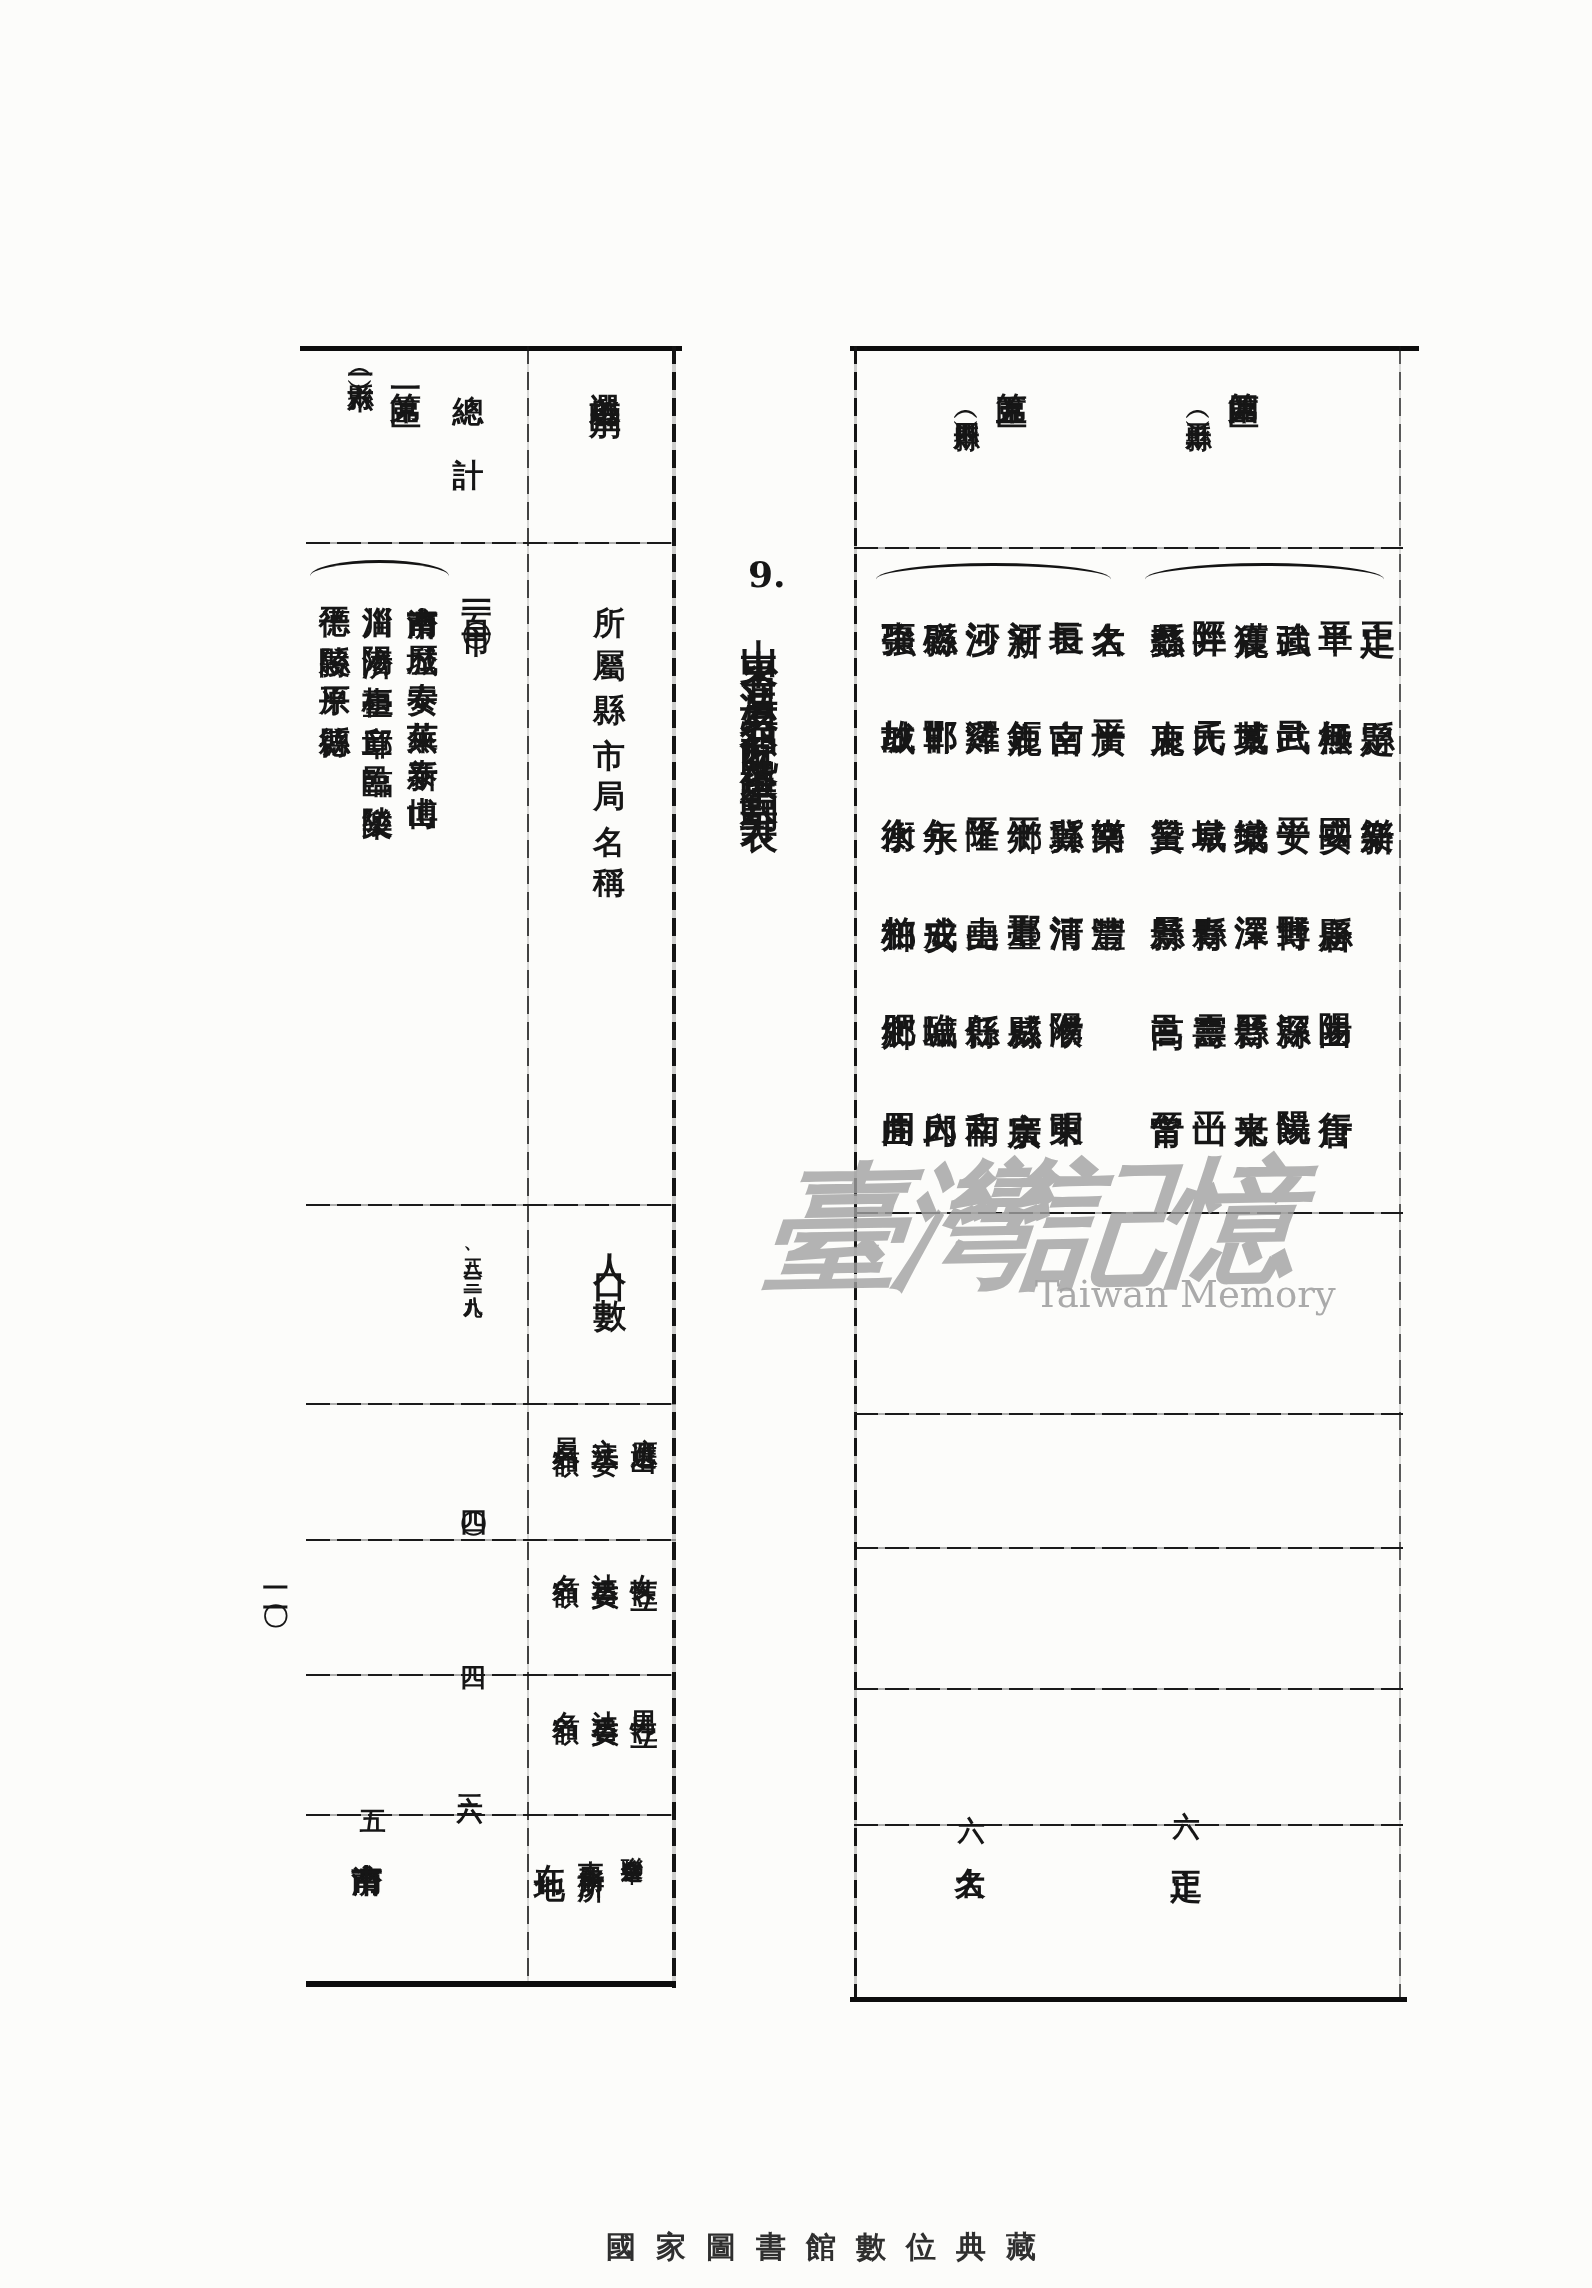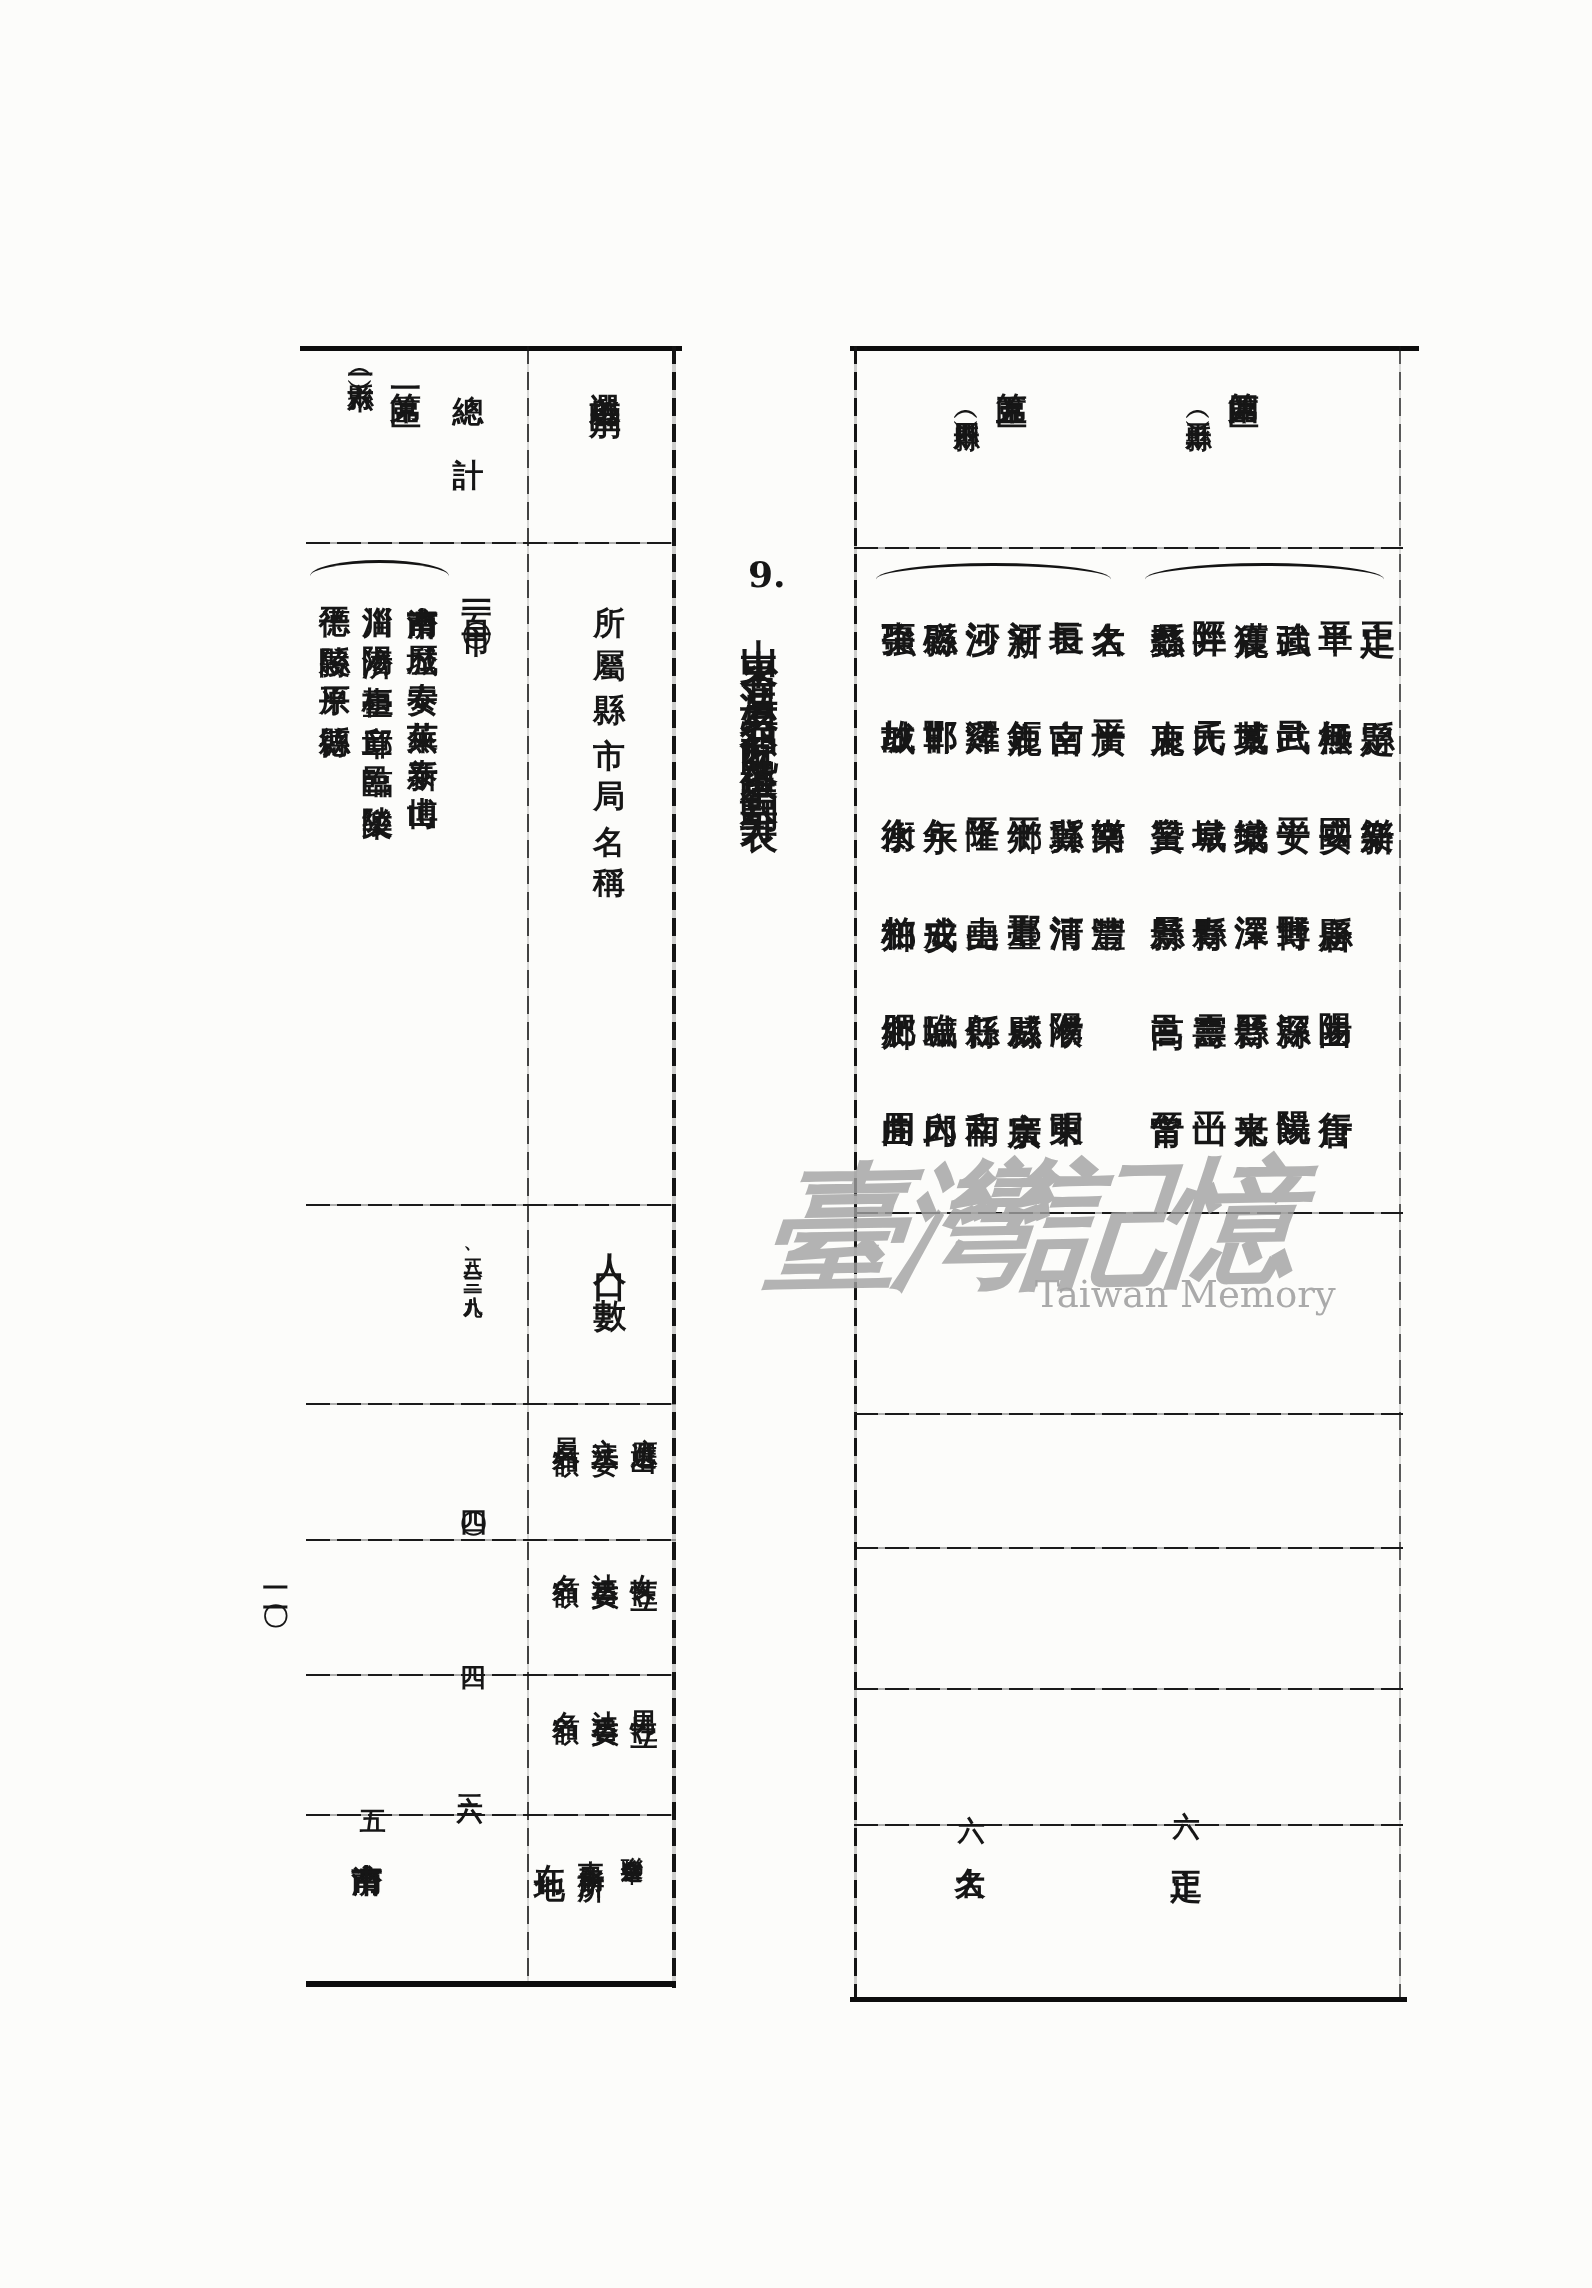--- a/index.html
+++ b/index.html
@@ -277,20 +277,21 @@
       </div>
     <span class="val" style="left:45px;top:1493px;font-size:31px;font-weight:700;">濟南市</span>
 
     <div class="hl thick" style="left:0;top:1635px;width:370px;height:6px;"></div>
   </div>
 
   <div class="sec-no">9.</div>
   <div class="sec-title vtext">山東省立法員名額分配及選舉區劃分表</div>
 
   <div class="pageno vtext">一〇一</div>
+  <div class="footer" style="color: rgb(47, 47, 47);">國家圖書館數位典藏</div>
 
   <div class="wm">
     <div class="wm-cjk" style="color: rgb(162, 162, 162);">臺灣記憶</div>
     <div class="wm-en" style="color: rgb(162, 162, 162);">Taiwan Memory</div>
   </div>
 
 </div>
 
 
 </body></html>

